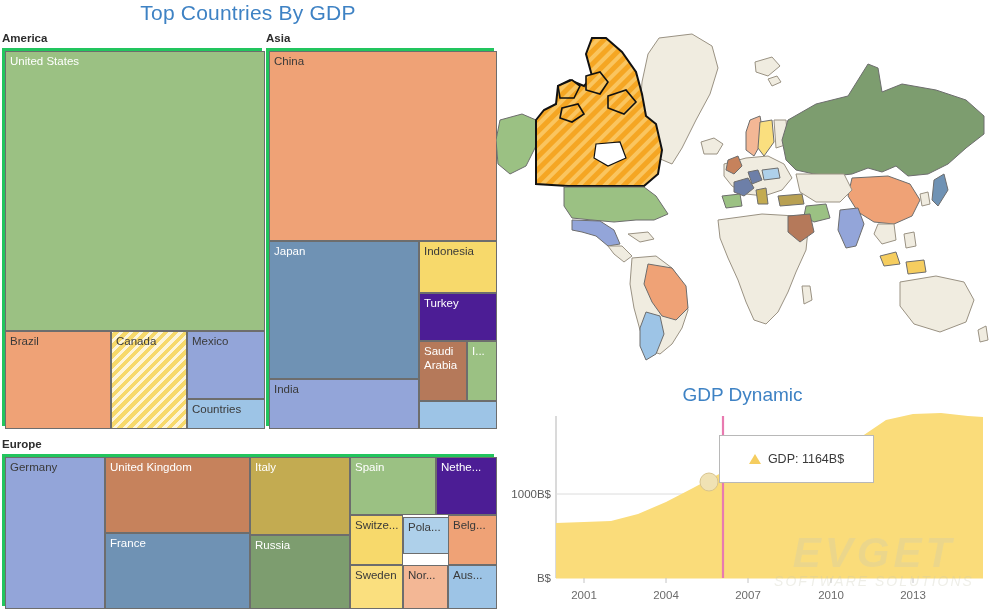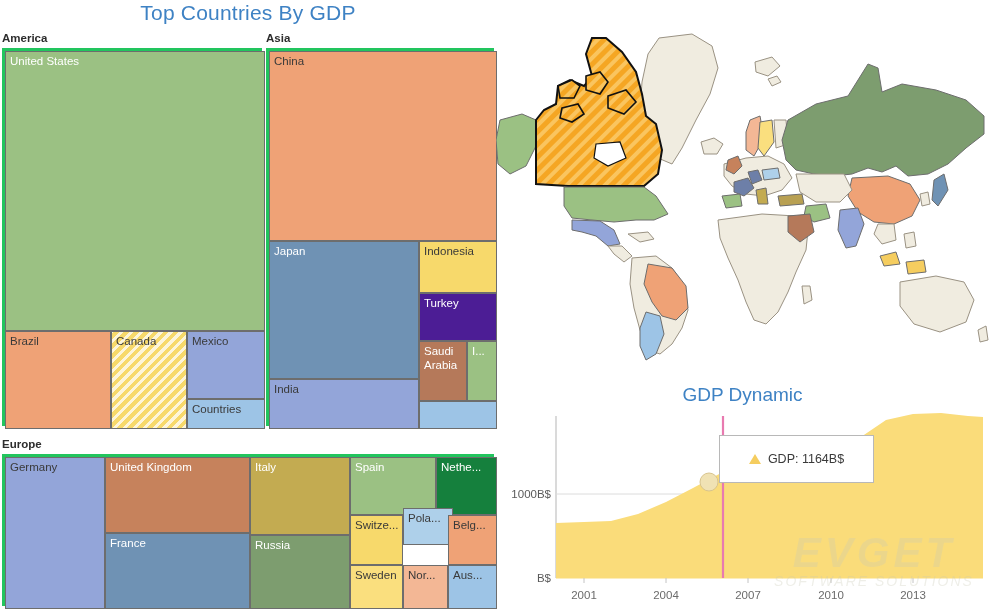--- a/index.html
+++ b/index.html
@@ -154,27 +154,27 @@
           </div>
           <div class="tile" style="left: 245px; top: 0px; width: 100px; height: 78px; background-color: rgb(195, 171, 81);">
             <span class="tile-label lbl-light">Italy</span>
           </div>
           <div class="tile" style="left: 245px; top: 78px; width: 100px; height: 74px; background-color: rgb(125, 157, 111);">
             <span class="tile-label lbl-light">Russia</span>
           </div>
           <div class="tile" style="left: 345px; top: 0px; width: 86px; height: 58px; background-color: rgb(155, 193, 131);">
             <span class="tile-label lbl-light">Spain</span>
           </div>
-          <div class="tile" style="left: 431px; top: 0px; width: 61px; height: 58px; background-color: #15803d;">
+          <div class="tile" style="left: 431px; top: 0px; width: 61px; height: 58px; background-color: #4c1d95;">
             <span class="tile-label lbl-light">Nethe...</span>
           </div>
           <div class="tile" style="left: 345px; top: 58px; width: 53px; height: 50px; background-color: rgb(247, 217, 107);">
             <span class="tile-label lbl-dark">Switze...</span>
           </div>
-          <div class="tile" style="left: 398px; top: 51px; width: 45px; height: 37px; background-color: rgb(174, 208, 234); padding-left: 48px;">
+          <div class="tile" style="left: 398px; top: 60px; width: 45px; height: 37px; background-color: rgb(174, 208, 234); padding-left: 48px;">
             <span class="tile-label lbl-dark">Pola...</span>
           </div>
           <div class="tile" style="left: 443px; top: 58px; width: 49px; height: 50px; background-color: rgb(239, 162, 118);">
             <span class="tile-label lbl-dark">Belg...</span>
           </div>
           <div class="tile" style="left: 345px; top: 108px; width: 53px; height: 44px; background-color: rgb(250, 223, 126);">
             <span class="tile-label lbl-dark">Sweden</span>
           </div>
           <div class="tile" style="left: 398px; top: 108px; width: 45px; height: 44px; background-color: rgb(243, 183, 149);">
             <span class="tile-label lbl-dark">Nor...</span>

